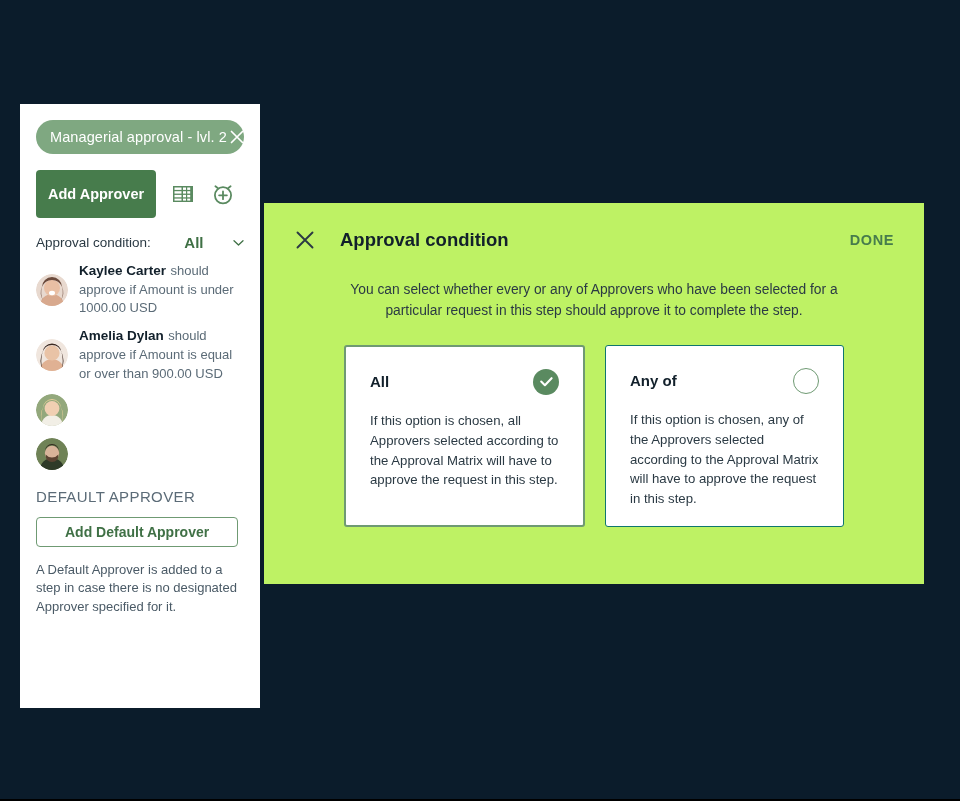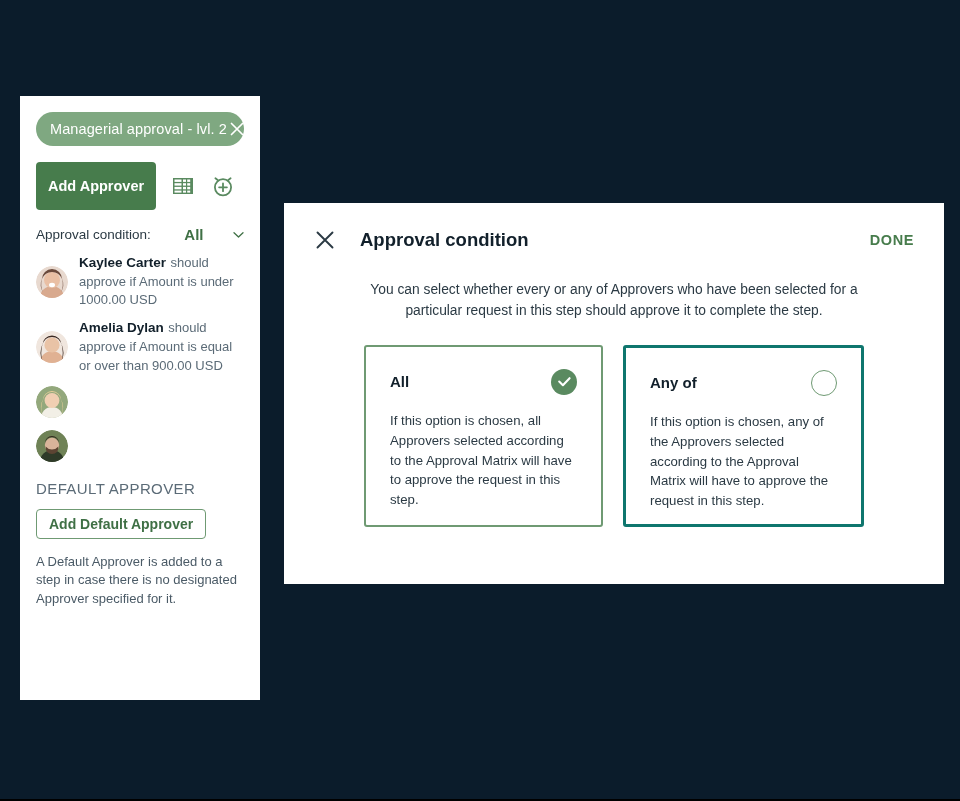--- a/index.html
+++ b/index.html
@@ -14,21 +14,21 @@
     overflow: hidden;
     position: relative;
     box-sizing: border-box;
     border-bottom: 2px solid #000000;
   }
 
   
   .sidebar {
     position: absolute;
     left: 20px;
-    top: 96px;
+    top: 104px;
     width: 240px;
     height: 604px;
     background: #ffffff;
     box-sizing: border-box;
     padding: 16px 16px 0 16px;
     overflow: hidden;
   }
 
   .step-chip {
     display: flex;
@@ -149,38 +149,38 @@
   .btn-default-approver {
     margin-top: 12px;
     background: #ffffff;
     border: 1px solid #6f9a73;
     border-radius: 4px;
     color: #3f7045;
     font-family: "Liberation Sans", sans-serif;
     font-weight: bold;
     font-size: 14px;
     height: 30px;
-    padding: 0 12px;
+    padding: 0 28px;
     cursor: pointer;
   }
   .hint-text {
     margin-top: 14px;
     font-size: 13px;
     color: #4a5a66;
     line-height: 1.42;
   }
 
   
   .modal {
     position: absolute;
-    left: 284px;
+    left: 264px;
     top: 203px;
     width: 660px;
     height: 381px;
-    background: #ffffff;
+    background: #bef264;
     box-sizing: border-box;
   }
   .modal-header {
     display: flex;
     align-items: center;
     padding: 30px 30px 0 30px;
     height: 44px;
     box-sizing: border-box;
   }
   .modal-close {
@@ -214,21 +214,21 @@
     text-align: center;
   }
   .options-row {
     display: flex;
     gap: 20px;
     margin: 23px 80px 0 80px;
   }
   .option-card {
     flex: 1 1 0;
     height: 182px;
-    border: 3px solid #0f766e;
+    border: 1px solid #0f766e;
     border-radius: 3px;
     box-sizing: border-box;
     padding: 22px 24px 0 24px;
     background: #ffffff;
     cursor: pointer;
   }
   .option-card.selected {
     border: 2px solid #6f9a73;
   }
   .option-top {

